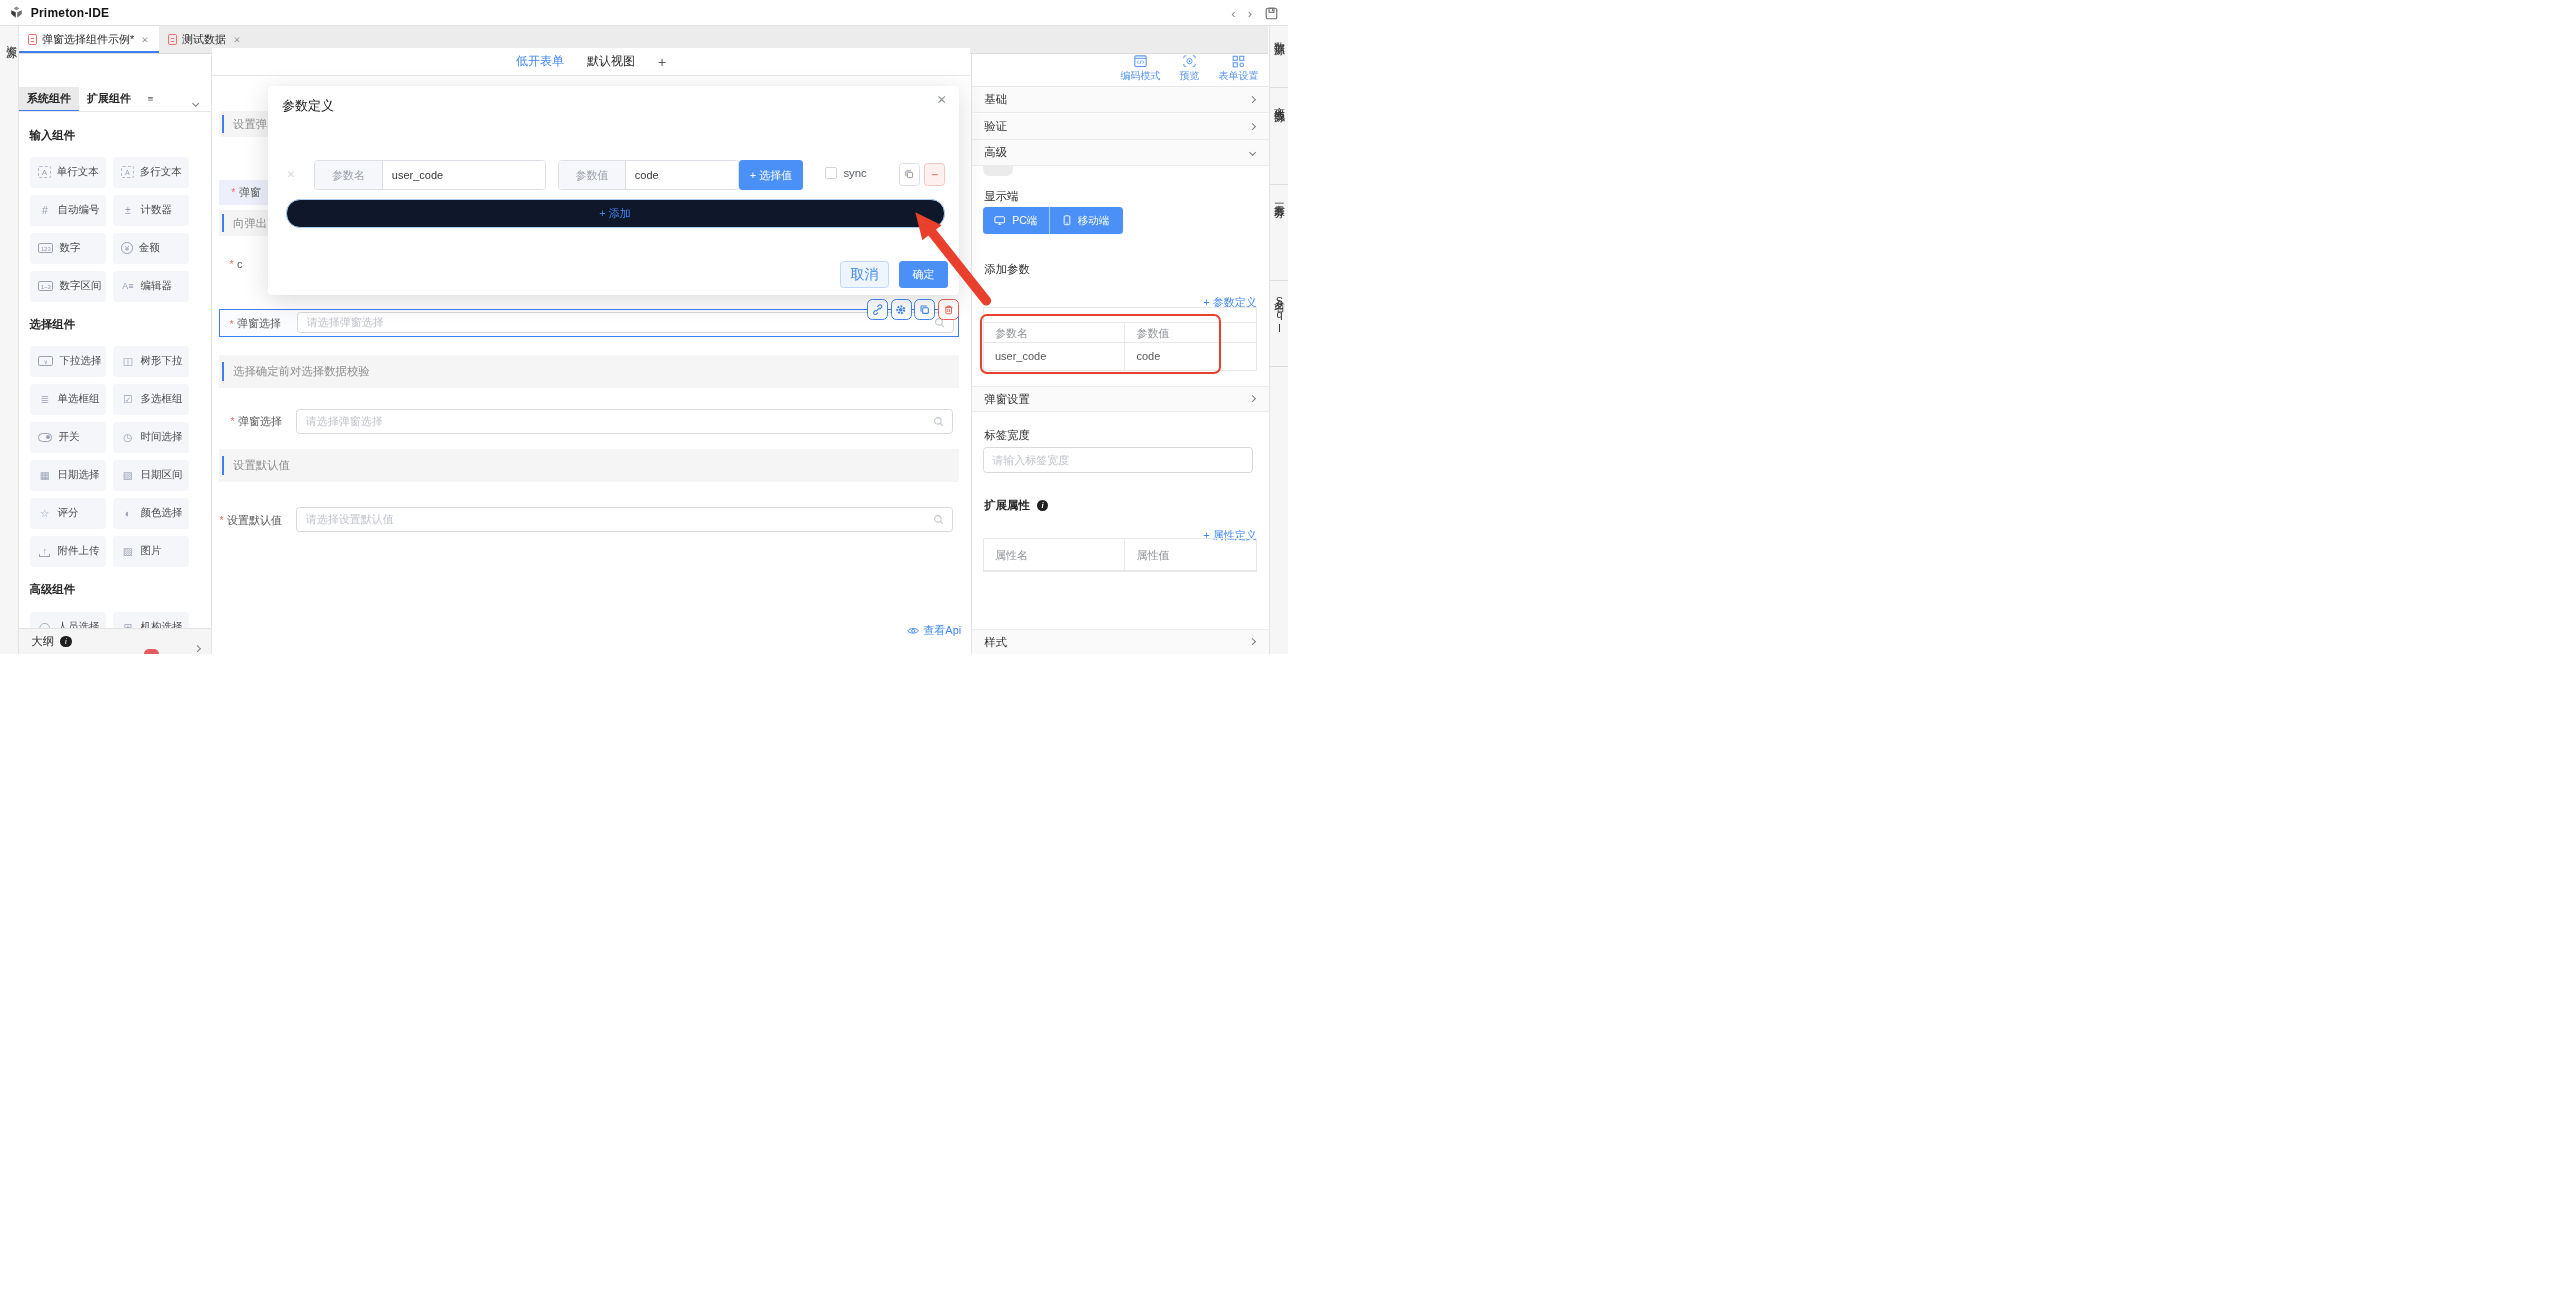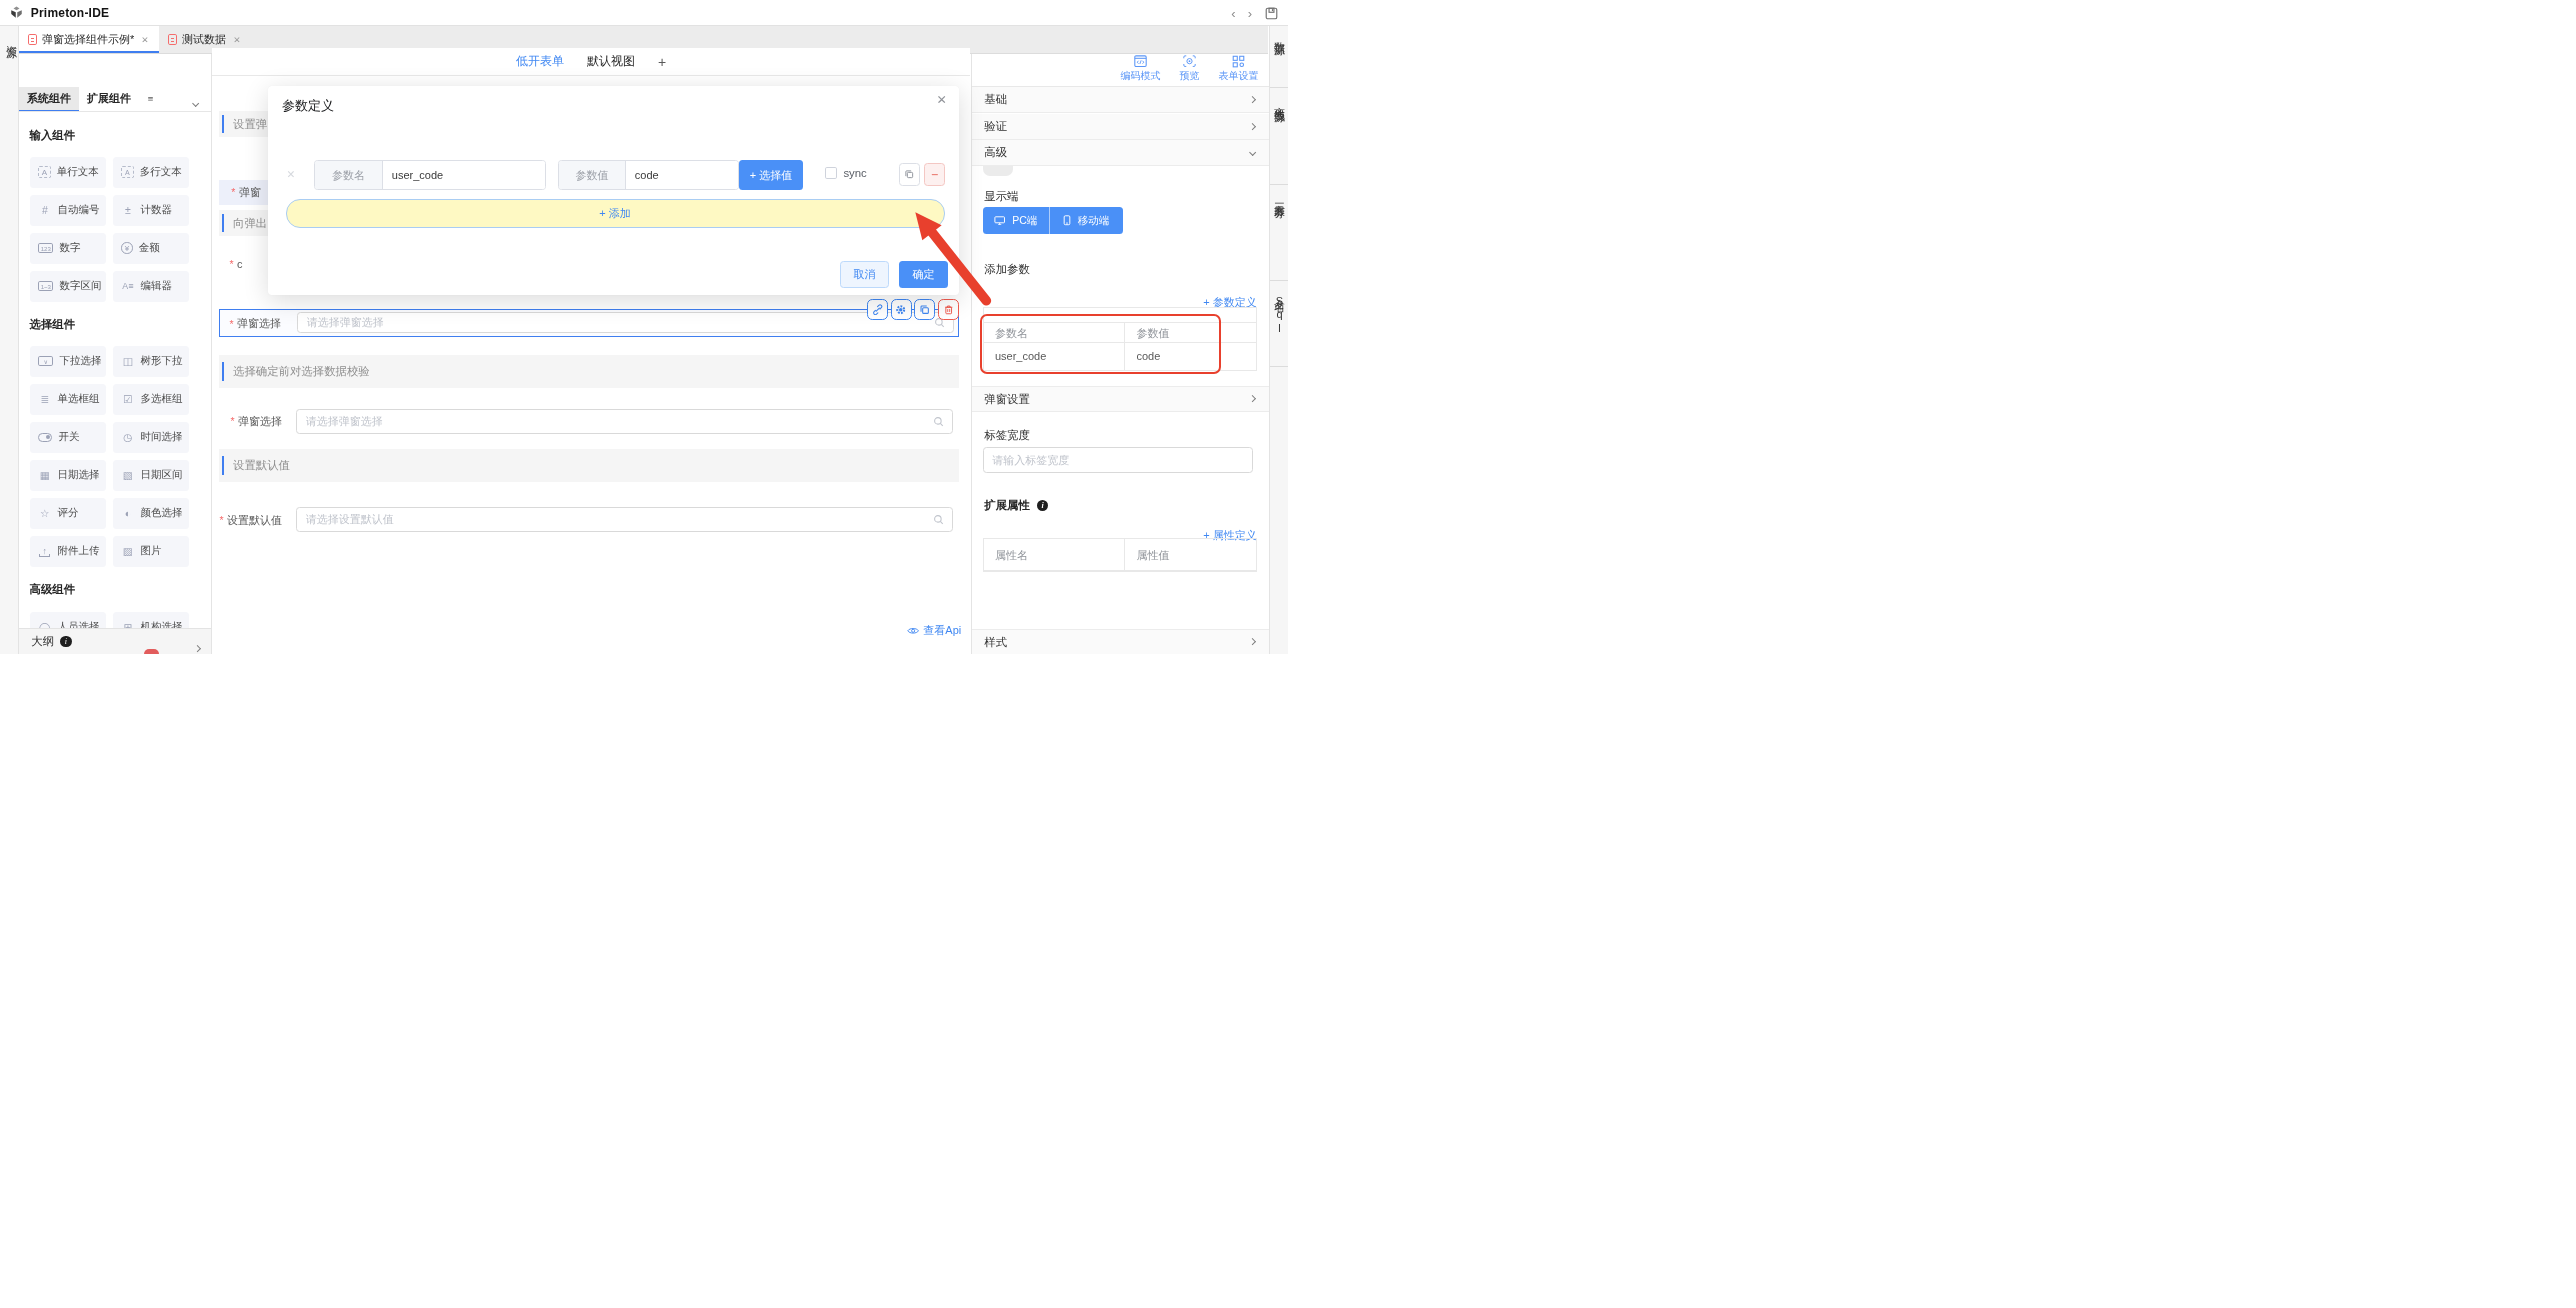--- a/index.html
+++ b/index.html
@@ -122,22 +122,22 @@
   .igroup { position:absolute; top:74px; height:30px; border:0.9px solid #dcdfe6; border-radius:3.5px; display:flex; overflow:hidden; background:#fff; }
   .iprefix { background:#f5f7fa; color:#9a9ea6; font-size:11px; display:flex; align-items:center; justify-content:center; border-right:0.9px solid #dcdfe6; }
   .igroup input { border:none; outline:none; font-size:11px; color:#3a3a3a; padding:0 8.8px; flex:1; min-width:0; font-family:inherit; }
   .g1 { left:46px; width:232px; } .g1 .iprefix { width:68px; }
   .g2 { left:290px; width:181px; } .g2 .iprefix { width:67px; }
   .m-selbtn { position:absolute; left:471px; top:74px; width:64px; height:30px; background:#4a90f7; color:#fff; font-size:11px; border:none; border-radius:3.5px; cursor:pointer; }
   .m-sync { position:absolute; left:557px; top:81px; display:flex; align-items:center; gap:6.1px; font-size:11.4px; color:#5a5e66; }
   .cb { width:12.3px; height:12.3px; border:0.9px solid #cfd3dc; border-radius:1.8px; background:#fff; cursor:pointer; }
   .m-copy { position:absolute; left:631px; top:77px; width:21px; height:23px; border:0.9px solid #dcdfe6; border-radius:3.5px; background:#fff; color:#8f939b; display:flex; align-items:center; justify-content:center; cursor:pointer; }
   .m-minus { position:absolute; left:656px; top:77px; width:21px; height:23px; border:0.9px solid #f4c7c3; border-radius:3.5px; background:#fdf0ef; color:#e66257; display:flex; align-items:center; justify-content:center; font-size:12.3px; cursor:pointer; }
-  .m-add { position:absolute; left:17.5px; top:113px; width:659px; height:29px; background:#fef9c3; border:0.9px solid #a9cdf3; border-radius:14px; color:#3f87f2; font-size:11px; cursor:pointer; }
-  .m-cancel { position:absolute; left:572px; top:175px; width:49px; height:27px; background:#eef5fe; border:0.9px solid #bcd9fb; border-radius:3.5px; color:#3f87f2; font-size:11px; cursor:pointer; }
+  .m-add { position:absolute; left:17.5px; top:113px; width:659px; height:29px; background:#0f172a; border:0.9px solid #a9cdf3; border-radius:14px; color:#3f87f2; font-size:11px; cursor:pointer; }
+  .m-cancel { position:absolute; left:572px; top:175px; width:49px; height:27px; background:#eef5fe; border:0.9px solid #bcd9fb; border-radius:3.5px; color:#3f87f2; font-size:14px; cursor:pointer; }
   .m-ok { position:absolute; left:631px; top:175px; width:49px; height:27px; background:#4a90f7; border:none; border-radius:3.5px; color:#fff; font-size:11px; cursor:pointer; }
 
   .arrow-overlay { position:absolute; left:0; top:0; z-index:40; pointer-events:none; }
   svg { display:block; }
 </style>
 </head>
 <body>
 
 <div class="app">
 

